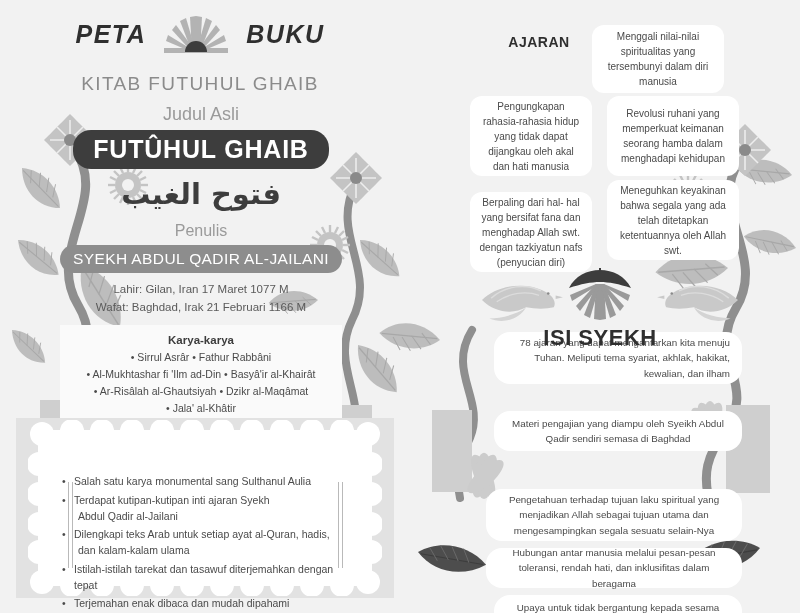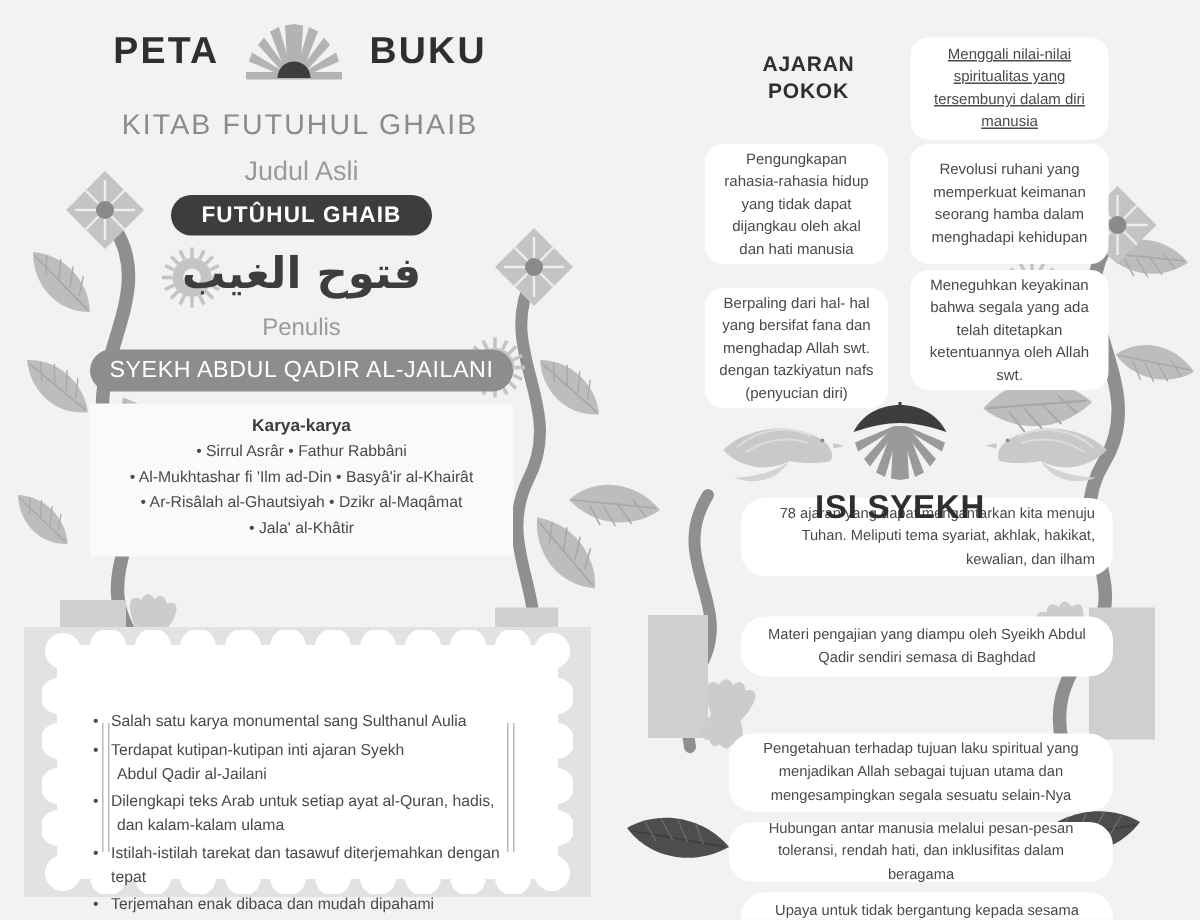--- a/index.html
+++ b/index.html
@@ -11,30 +11,30 @@
   }
   .page{position:absolute;inset:0;}
 
   
   .deco{position:absolute;inset:0;pointer-events:none;z-index:0;}
   .deco svg{position:absolute;}
 
   
   .header{position:absolute;left:0;top:14px;width:400px;text-align:center;z-index:3;}
   .brandline{display:flex;align-items:center;justify-content:center;gap:14px;}
-  .brandword{font-size:25px;font-weight:bold;color:#2f2f2f;letter-spacing:1.5px;}
+  .brandword{font-size:25px;font-weight:bold;color:#2f2f2f;letter-spacing:1.5px;font-style:italic;}
   .fanlogo{width:72px;height:40px;}
   .subtitle{font-size:19px;color:#8b8b8b;letter-spacing:1.4px;margin-top:19px;}
 
   
   .leftcol{position:absolute;left:60px;top:104px;width:282px;text-align:center;z-index:3;}
   .lbl{font-size:18px;color:#9a9a9a;margin-bottom:5px;}
   .pill-dark{
     display:inline-block;background:#3d3d3d;color:#fff;
-    font-size:15px;font-weight:bold;letter-spacing:.8px;
+    font-size:25px;font-weight:bold;letter-spacing:.8px;
     padding:5px 20px;border-radius:18px;text-align:right;
   }
   .arabic{font-size:29px;color:#3d3d3d;margin:7px 0 2px;direction:rtl;font-weight:bold;
           font-family:"DejaVu Sans",sans-serif;line-height:1.25;}
   .lbl2{font-size:16px;color:#9a9a9a;margin-top:10px;margin-bottom:5px;}
   .pill-gray{
     display:block;background:#8d8d8d;color:#fff;
     font-size:15.5px;font-weight:normal;letter-spacing:.4px;
     padding:5px 10px;border-radius:16px;white-space:nowrap;
   }
@@ -229,20 +229,24 @@
   </div>
 
   <div class="leftcol">
     <div class="lbl">Judul Asli</div>
     <div class="pill-dark">
       <span>FUTÛHUL GHAIB</span>
     </div>
     <div class="arabic">فتوح الغيب</div>
     <div class="lbl2">Penulis</div>
     <div class="pill-gray">SYEKH ABDUL QADIR AL-JAILANI</div>
+    <div class="dates">
+      <div>Lahir: Gilan, Iran 17 Maret 1077 M</div>
+      <div>Wafat: Baghdad, Irak 21 Februari 1166 M</div>
+    </div>
     <div class="works">
       <div class="works-title">Karya-karya</div>
       <div class="works-line">• Sirrul Asrâr • Fathur Rabbâni</div>
       <div class="works-line">• Al-Mukhtashar fi 'Ilm ad-Din • Basyâ'ir al-Khairât</div>
       <div class="works-line">• Ar-Risâlah al-Ghautsiyah • Dzikr al-Maqâmat</div>
       <div class="works-line">• Jala' al-Khâtir</div>
     </div>
   </div>
 
   <div class="kbox-outer">
@@ -300,24 +304,23 @@
         <li>Dilengkapi teks Arab untuk setiap ayat al-Quran, hadis,</li>
         <li class="cont">dan kalam-kalam ulama</li>
         <li>Istilah-istilah tarekat dan tasawuf diterjemahkan dengan tepat</li>
         <li>Terjemahan enak dibaca dan mudah dipahami</li>
       </ul>
     </div>
   </div>
 
   <div class="ajaran-title">
     <div>AJARAN</div>
-    <div>POKOK</div>
-  </div>
-
-  <div class="tcard" style="left:607px;top:25px;width:132px;height:68px;border-radius:12px;text-decoration:underline;">Menggali nilai-nilai spiritualitas yang tersembunyi dalam diri manusia</div>
+  </div>
+
+  <div class="tcard" style="left:592px;top:25px;width:132px;height:68px;border-radius:12px;">Menggali nilai-nilai spiritualitas yang tersembunyi dalam diri manusia</div>
   <div class="tcard" style="left:470px;top:96px;width:122px;height:80px;border-radius:12px;">Pengungkapan rahasia-rahasia hidup yang tidak dapat dijangkau oleh akal dan hati manusia</div>
   <div class="tcard" style="left:607px;top:96px;width:132px;height:80px;border-radius:12px;">Revolusi ruhani yang memperkuat keimanan seorang hamba dalam menghadapi kehidupan</div>
   <div class="tcard" style="left:470px;top:192px;width:122px;height:80px;border-radius:12px;">Berpaling dari hal- hal yang bersifat fana dan menghadap Allah swt. dengan tazkiyatun nafs (penyucian diri)</div>
   <div class="tcard" style="left:607px;top:180px;width:132px;height:80px;border-radius:12px;">Meneguhkan keyakinan bahwa segala yang ada telah ditetapkan ketentuannya oleh Allah swt.</div>
 
   <div class="isi-head">
     <svg class="isi-icon" viewBox="0 0 74 56">
       <g fill="#9a9a9a">
         <path d="M37,16 L37,52 L31,51 L33,16 Z"></path>
         <path d="M37,16 L27,50 L21,47 L33,16 Z"></path>

